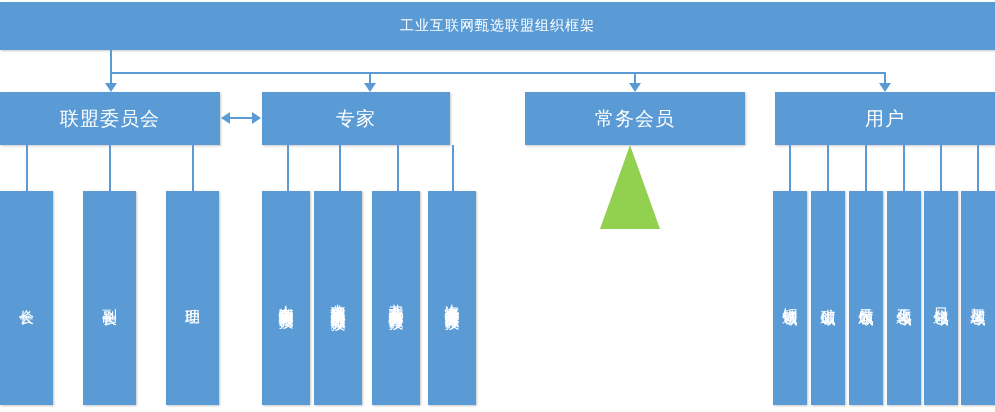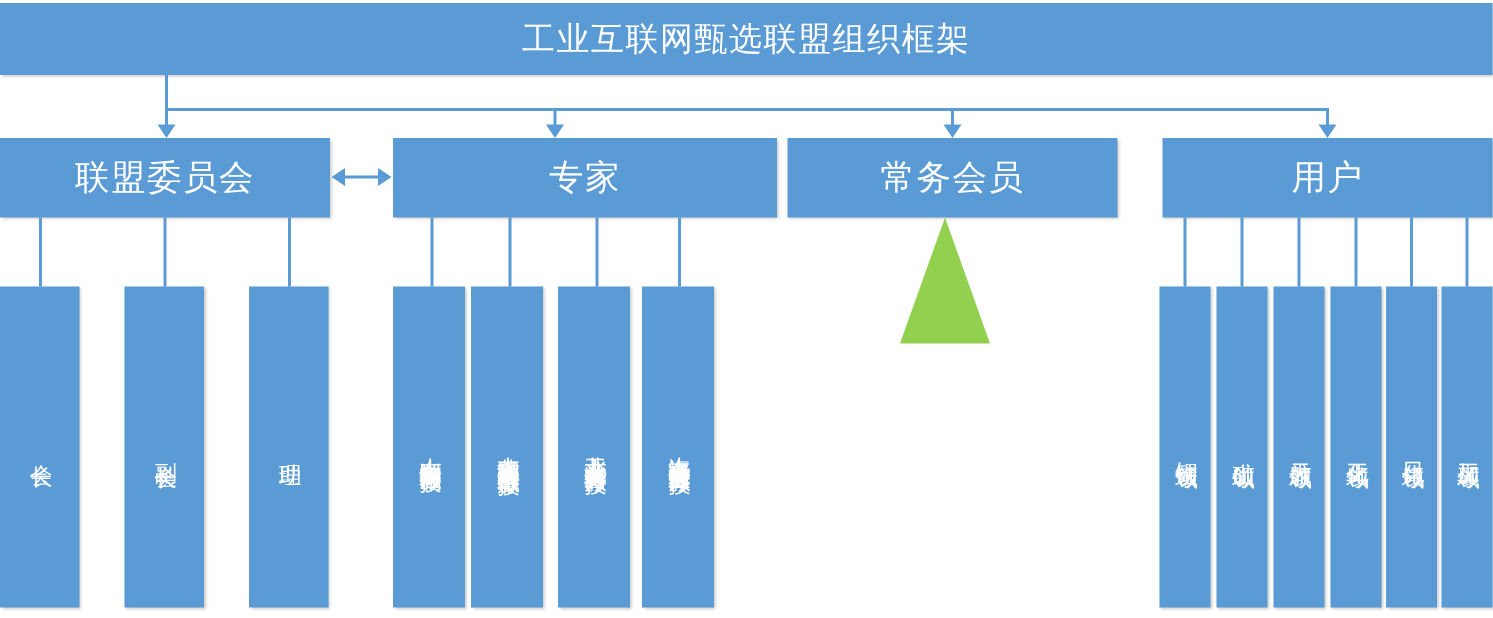--- a/index.html
+++ b/index.html
@@ -31,33 +31,33 @@
     text-align: center;
     box-shadow: 1px 1px 2px rgba(0,0,0,0.22);
   }
 
   
   .title-banner {
     left: 0;
     top: 2px;
     width: 995px;
     height: 48px;
-    font-size: 22px;
+    font-size: 14px;
     letter-spacing: 1px;
   }
 
   
   .lvl2 {
     top: 92px;
     height: 53px;
-    font-size: 23px;
+    font-size: 19px;
     letter-spacing: 1px;
   }
   #node-committee { left: 0px;   width: 220px; }
-  #node-expert    { left: 262px; width: 256px; }
+  #node-expert    { left: 262px; width: 188px; }
   #node-member    { left: 525px; width: 220px; }
   #node-user      { left: 775px; width: 220px; }
 
   
   .lvl3 {
     top: 191px;
     height: 214px;
     font-size: 15px;
   }
   .vtext {

